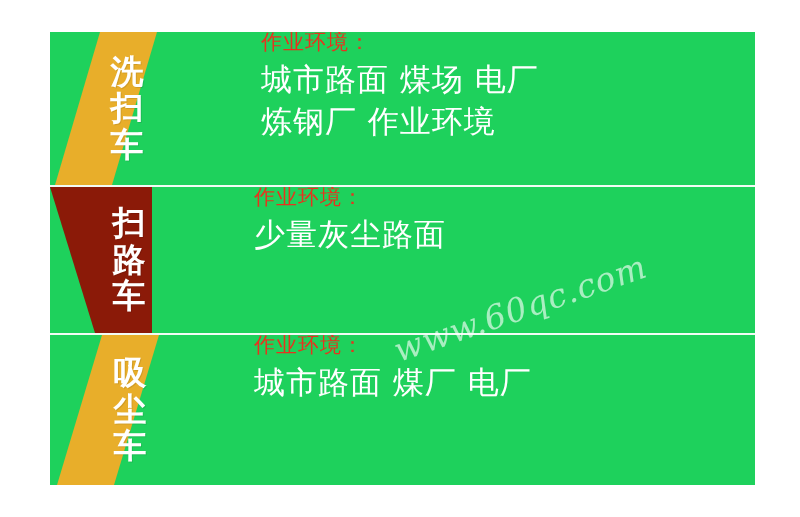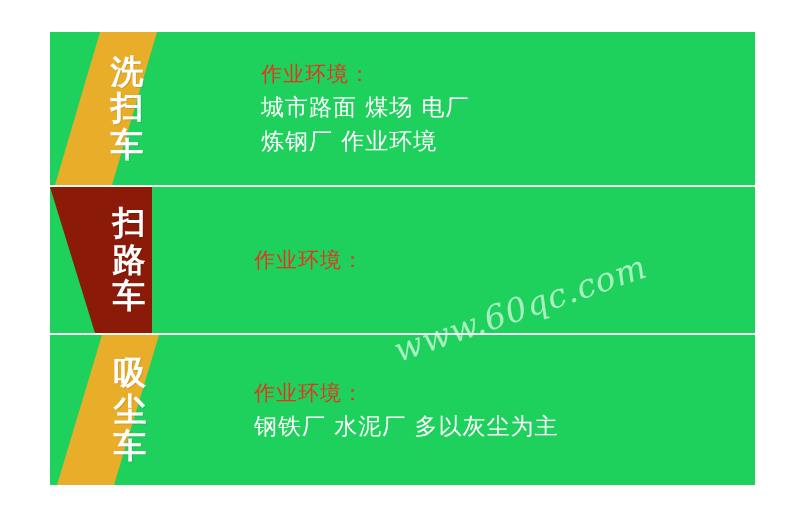--- a/index.html
+++ b/index.html
@@ -105,38 +105,37 @@
 
   
   .text-block {
     position: absolute;
     left: 205px;
     top: 0;
     height: 100%;
     z-index: 3;
     display: flex;
     flex-direction: column;
-    justify-content: center;
     gap: 11px;
     padding-left: 4px;
   }
   .row-1 .text-block { left: 207px; }
   .row-2 .text-block { left: 200px; }
   .row-3 .text-block { left: 200px; }
 
   .heading {
     color: #E8321E;
     font-size: 21px;
     line-height: 1;
     letter-spacing: 1px;
     white-space: nowrap;
   }
   .body-line {
     color: #ffffff;
-    font-size: 23px;
+    font-size: 31px;
     line-height: 1;
     letter-spacing: 1px;
     white-space: nowrap;
   }
 
   
   .watermark {
     position: absolute;
     left: 345px;
     top: 300px;
@@ -185,38 +184,39 @@
           <polygon points="0,0 102,0 102,146 45,146" fill="#8B1A08"></polygon>
         </svg>
         <div class="badge-chars">
           <span class="badge-char">扫</span>
           <span class="badge-char">路</span>
           <span class="badge-char">车</span>
         </div>
       </div>
       <div class="text-block">
         <div class="heading">作业环境：</div>
+        <div class="body-line">少量灰尘路面</div>
       </div>
     </div>
 
     <div class="divider divider-2"></div>
 
     <div class="row row-3">
       <div class="badge badge-3">
         <svg class="badge-shape" viewBox="0 0 102 150" preserveAspectRatio="none">
           <polygon points="45,0 102,0 57,150 0,150" fill="#E8AE2A"></polygon>
         </svg>
         <div class="badge-chars">
           <span class="badge-char">吸</span>
           <span class="badge-char">尘</span>
           <span class="badge-char">车</span>
         </div>
       </div>
       <div class="text-block">
         <div class="heading">作业环境：</div>
-        <div class="body-line">钢铁厂  水泥厂  多以灰尘为主</div>
+        <div class="body-line">城市路面  煤厂  电厂</div>
       </div>
     </div>
 
     <div class="watermark">www.60qc.com</div>
 
   </div>
 </div>
 
 </body></html>

